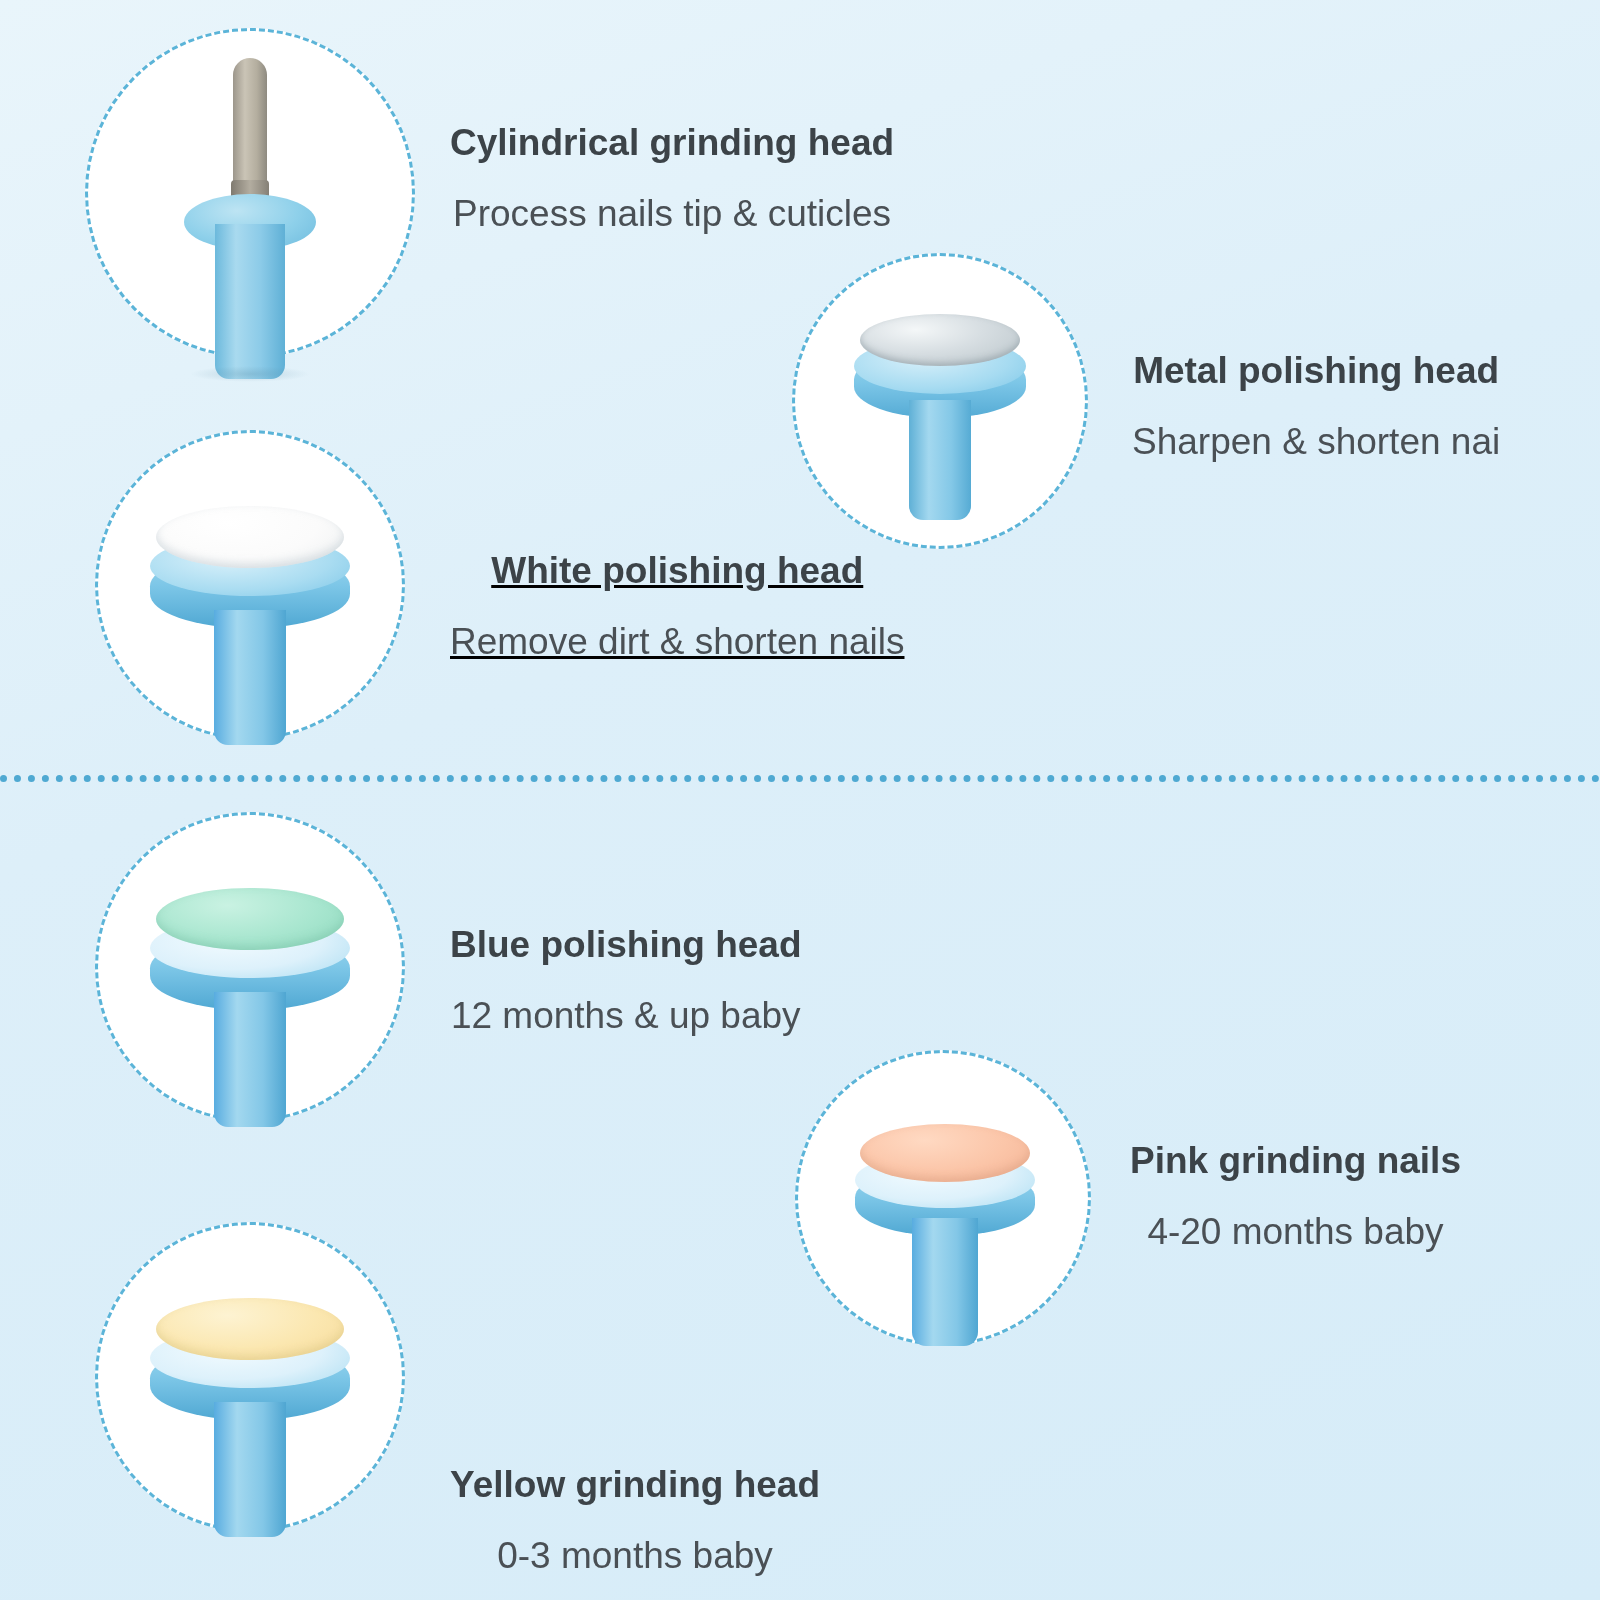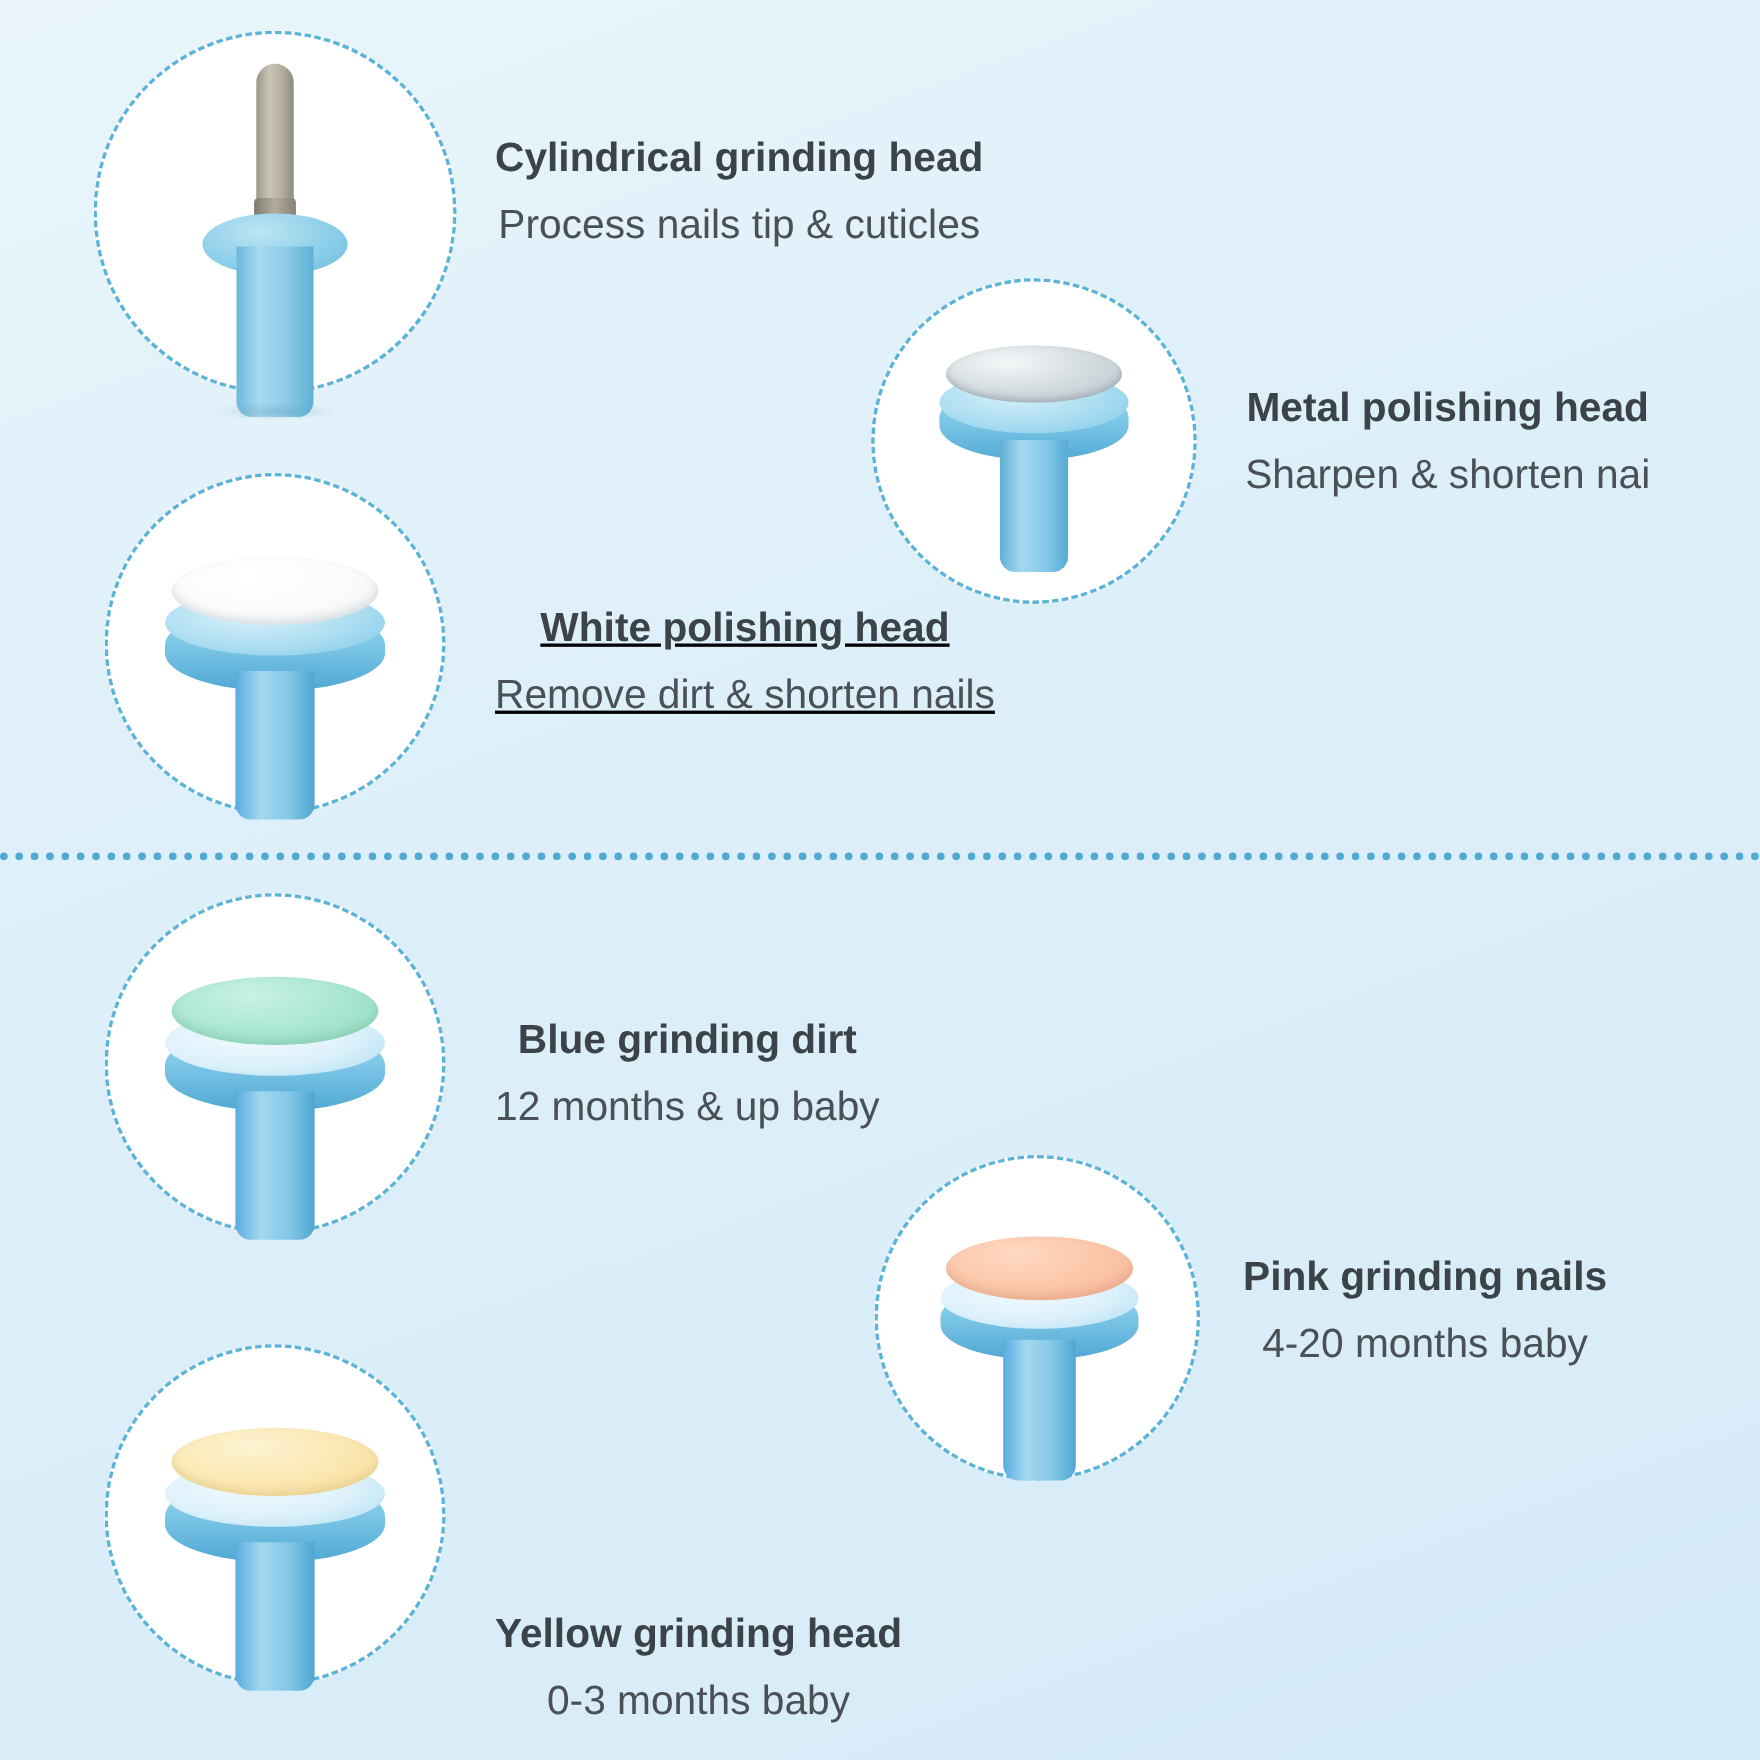--- a/index.html
+++ b/index.html
@@ -48,21 +48,21 @@
     color: #3c4348;
     white-space: nowrap;
     line-height: 1.25;
   }
   .txt .sub {
     font-size: 37px;
     font-weight: normal;
     color: #4a5055;
     white-space: nowrap;
     line-height: 1.3;
-    margin-top: 14px;
+    margin-top: 24px;
   }
 
   
   .tool {
     position: absolute;
   }
 
   
   .tool .stem {
     position: absolute;
@@ -175,21 +175,21 @@
     <div class="ring" style="top:56px; width:200px; height:60px;
                 background:radial-gradient(ellipse at 40% 35%, #f2fbff 0%, #ddf1fb 55%, #a9dcf1 100%);"></div>
     <div class="pad" style="top:26px; width:188px; height:62px;
                 background:radial-gradient(ellipse at 38% 28%, #c9f2e2 0%, #a8e6cf 55%, #8ed9bd 100%);
                 box-shadow: inset 0 -4px 8px rgba(110,180,155,0.35);"></div>
     <div class="stem" style="top:130px; width:72px; height:135px;
                 background:linear-gradient(90deg,#58ace0 0%,#a3d8ef 32%,#83c7e7 68%,#4fa6d2 100%);"></div>
   </div>
 
   <div class="txt" style="left:450px; top:922px;">
-    <div class="title">Blue grinding dirt</div>
+    <div class="title">Blue polishing head</div>
     <div class="sub">12 months &amp; up baby</div>
   </div>
 
   <div class="bubble" style="left:795px; top:1050px; width:296px; height:296px;"></div>
 
   <div class="tool" style="left:855px; top:1098px; width:180px; height:225px;">
     <div class="flange" style="top:68px; width:180px; height:70px;
                 background:linear-gradient(180deg,#9fd8ef 0%,#7cc6e7 45%,#50a8d3 100%); border-radius:50%/45%;"></div>
     <div class="ring" style="top:54px; width:180px; height:56px;
                 background:radial-gradient(ellipse at 40% 35%, #f2fbff 0%, #ddf1fb 55%, #a9dcf1 100%);"></div>

